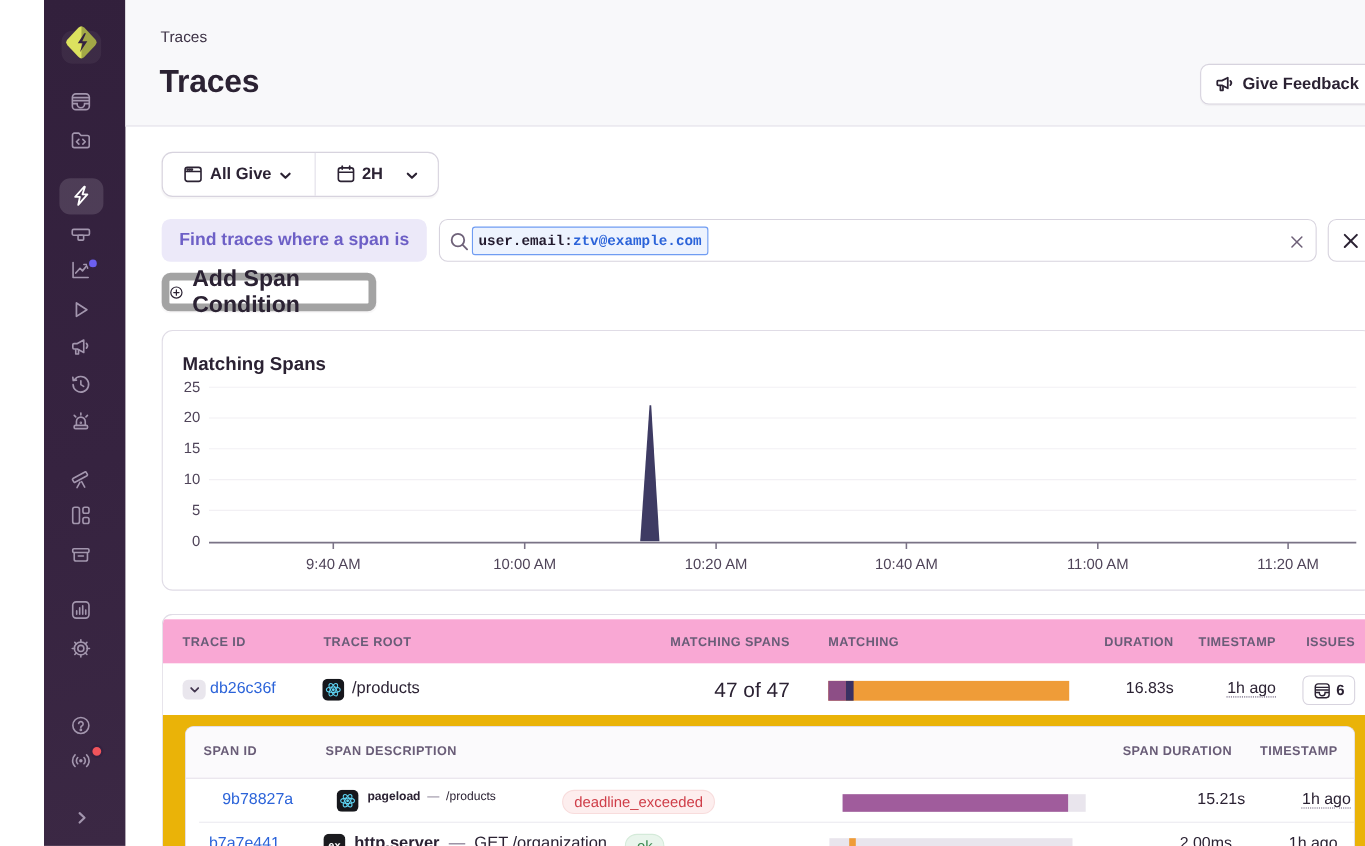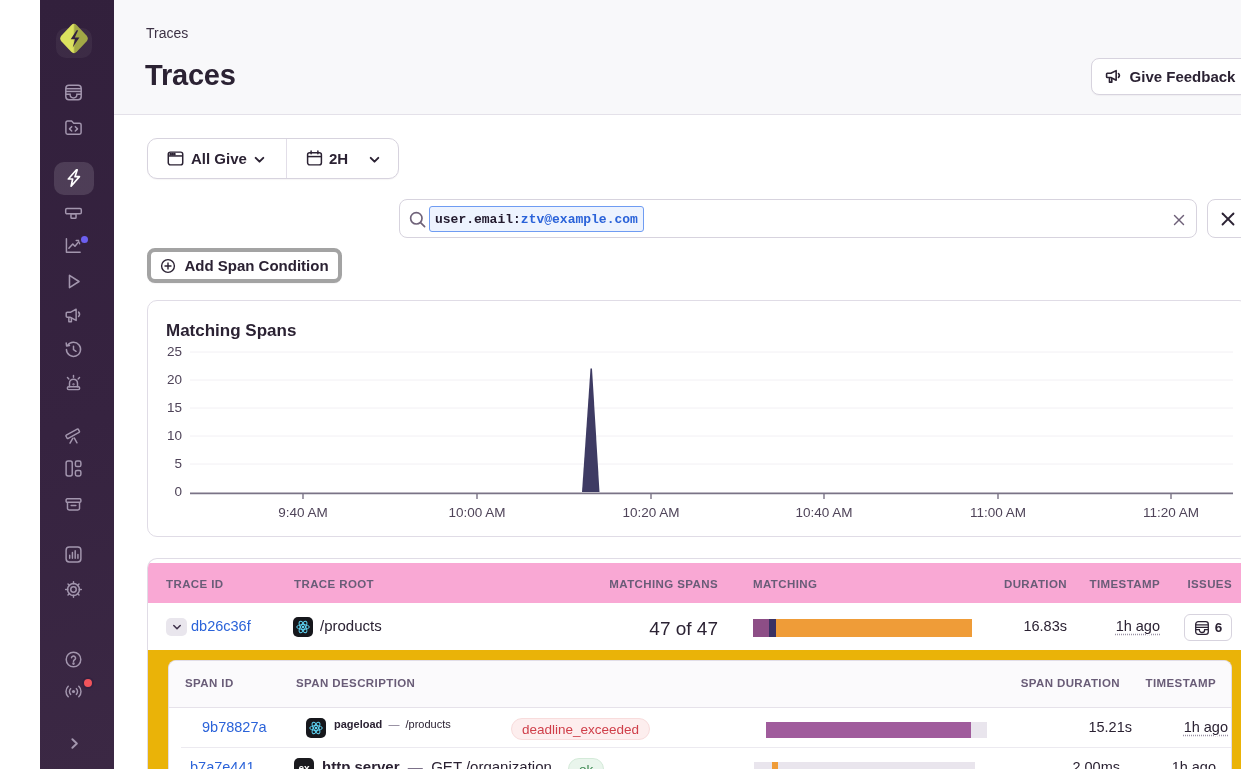--- a/index.html
+++ b/index.html
@@ -24,21 +24,21 @@
 
 #envbar { position:absolute; left:107px; top:138px; width:252px; height:41px; background:#fff; border:1px solid #d7d3de; border-radius:10px; box-shadow:0 1px 1px rgba(40,30,60,0.04); display:flex; align-items:center; }
 #envbar .txt { font-size:15px; font-weight:bold; color:#2b2233; }
 
 #wherelbl { position:absolute; left:107px; top:199px; width:241px; height:39px; background:#ece9f9; border-radius:8px; display:flex; align-items:center; justify-content:center; font-size:16px; font-weight:bold; color:#6d5fc6; }
 #searchbox { position:absolute; left:359px; top:199px; width:798px; height:39px; background:#fff; border:1px solid #d7d3de; border-radius:8px; }
 #token { position:absolute; left:389px; top:206px; height:26px; padding:0 5px; display:flex; align-items:center; border:1.5px solid #6f9cf2; border-radius:3px; background:#edf3fe; font-family:"Liberation Mono", monospace; font-size:13px; font-weight:bold; }
 #token .k { color:#221a2e; }
 #token .v { color:#2b63d9; }
 #xbtn { position:absolute; left:1167px; top:199px; width:42px; height:39px; background:#fff; border:1px solid #d7d3de; border-radius:8px; display:flex; align-items:center; justify-content:center; }
-#addspan { position:absolute; left:107px; top:248px; width:195px; height:35px; background:#fff; border:4px solid #a3a3a3; border-radius:8px; box-shadow:0 1px 1px rgba(40,30,60,0.04); display:flex; align-items:center; justify-content:center; gap:8px; font-size:15px; font-weight:bold; color:#2b2233; }
+#addspan { position:absolute; left:107px; top:248px; width:195px; height:35px; background:#fff; border:7px solid #a3a3a3; border-radius:8px; box-shadow:0 1px 1px rgba(40,30,60,0.04); display:flex; align-items:center; justify-content:center; gap:8px; font-size:21px; font-weight:bold; color:#2b2233; }
 
 
 #chart { position:absolute; left:107px; top:300px; width:1102px; height:237px; background:#fff; border:1px solid #e0dce6; border-radius:10px; }
 #charttitle { position:absolute; left:18px; top:20px; font-size:17px; font-weight:bold; color:#2b2233; }
 .ylab { position:absolute; width:32px; text-align:right; font-size:13.5px; color:#4f4459; }
 .xlab { position:absolute; width:80px; text-align:center; font-size:13.5px; color:#4f4459; }
 
 
 #table { position:absolute; left:107px; top:558px; width:1102px; height:211px; background:#fff; border:1px solid #e0dce6; border-radius:10px 10px 0 0; border-bottom:none; overflow:hidden; }
 .thead { position:absolute; left:0; top:4px; width:1100px; height:44px; background:#f9a8d4; border-bottom:1px solid #e6e2ea; }
@@ -196,20 +196,21 @@
         <line x1="1.5" y1="6.2" x2="14.5" y2="6.2"></line>
         <line x1="4.8" y1="1" x2="4.8" y2="3.6" stroke-linecap="round"></line>
         <line x1="11.2" y1="1" x2="11.2" y2="3.6" stroke-linecap="round"></line>
       </svg>
     <div class="abs txt" style="left:181px;top:11px;">2H</div>
     <svg class="abs" style="left:220px;top:14px;" width="13" height="13" viewBox="0 0 12 12" fill="none" stroke="#2b2233" stroke-width="1.8" stroke-linecap="round" stroke-linejoin="round">
         <path d="M2.5 4.5 L6 8 L9.5 4.5"></path>
       </svg>
   </div>
 
+  <div id="wherelbl">Find traces where a span is</div>
   <div id="searchbox">
     <svg style="position:absolute;left:8px;top:10px;" width="19" height="19" viewBox="0 0 16 16" fill="none" stroke="#6f6279" stroke-width="1.4" stroke-linecap="round">
         <circle cx="7" cy="7" r="4.8"></circle>
         <line x1="10.6" y1="10.6" x2="14" y2="14"></line>
       </svg>
     <svg style="position:absolute;left:772px;top:13px;" width="14" height="14" viewBox="0 0 14 14" stroke="#6e6078" stroke-width="1.4" stroke-linecap="round">
         <line x1="2.5" y1="2.5" x2="11.5" y2="11.5"></line>
         <line x1="11.5" y1="2.5" x2="2.5" y2="11.5"></line>
       </svg>
   </div>

